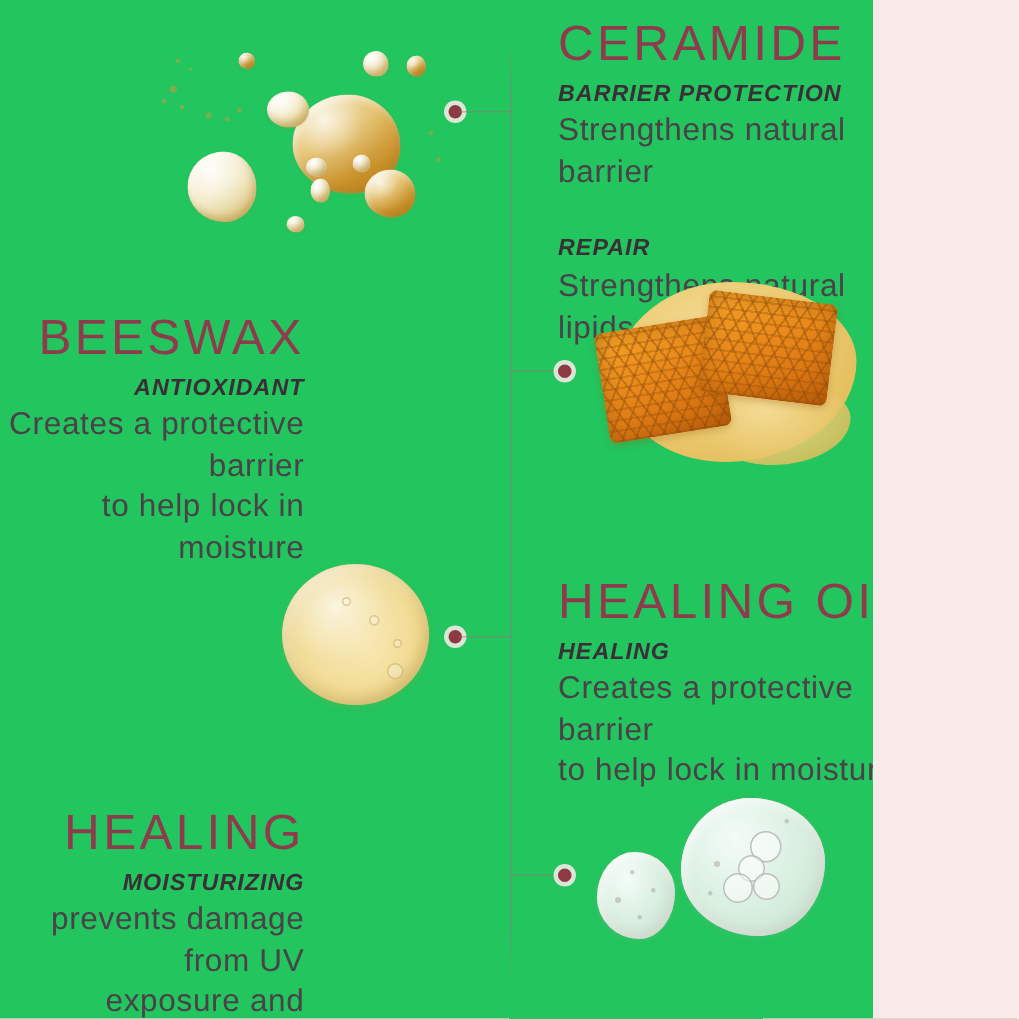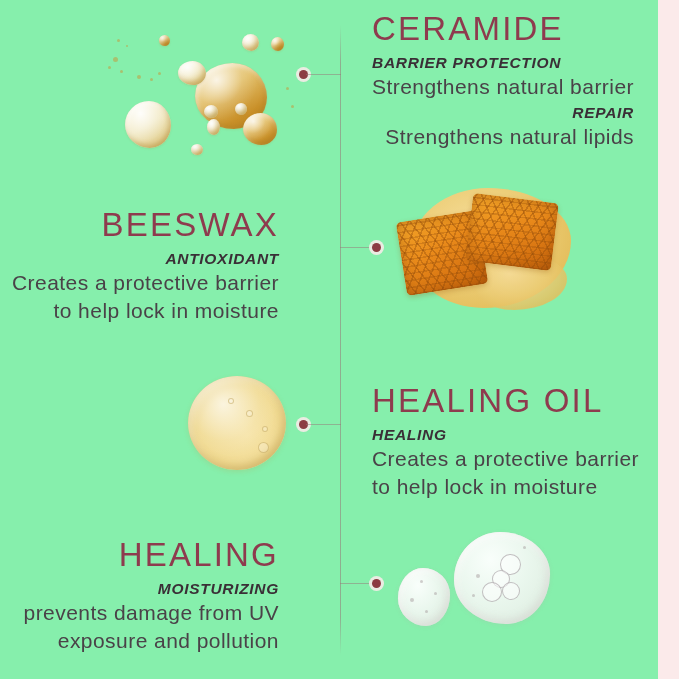--- a/index.html
+++ b/index.html
@@ -5,23 +5,23 @@
   html, body {
     margin: 0;
     padding: 0;
     background: #fbeaea;
   }
   body {
     font-family: "Liberation Sans", sans-serif;
   }
   #infographic {
     position: relative;
-    width: 658px;
+    width: 582px;
     height: 679px;
-    background: #86efac;
+    background: #22c55e;
     overflow: hidden;
   }
 
   
   .divider {
     position: absolute;
     left: 340px;
     top: 25px;
     width: 1px;
     height: 630px;
@@ -55,21 +55,21 @@
   .ingredient-title {
     color: #8e3b4e;
     font-size: 33px;
     font-weight: 400;
     letter-spacing: 2.2px;
     line-height: 1.05;
     margin: 0 0 6px 0;
     white-space: nowrap;
   }
   .benefit { margin-top: 0; }
-  .benefit + .benefit { margin-top: 2px; text-align: right; }
+  .benefit + .benefit { margin-top: 28px; }
   .benefit-label {
     color: #3a2f36;
     font-size: 15.5px;
     font-weight: bold;
     letter-spacing: 0.7px;
     line-height: 1.25;
     margin: 0;
     white-space: nowrap;
     font-style: italic;
   }

